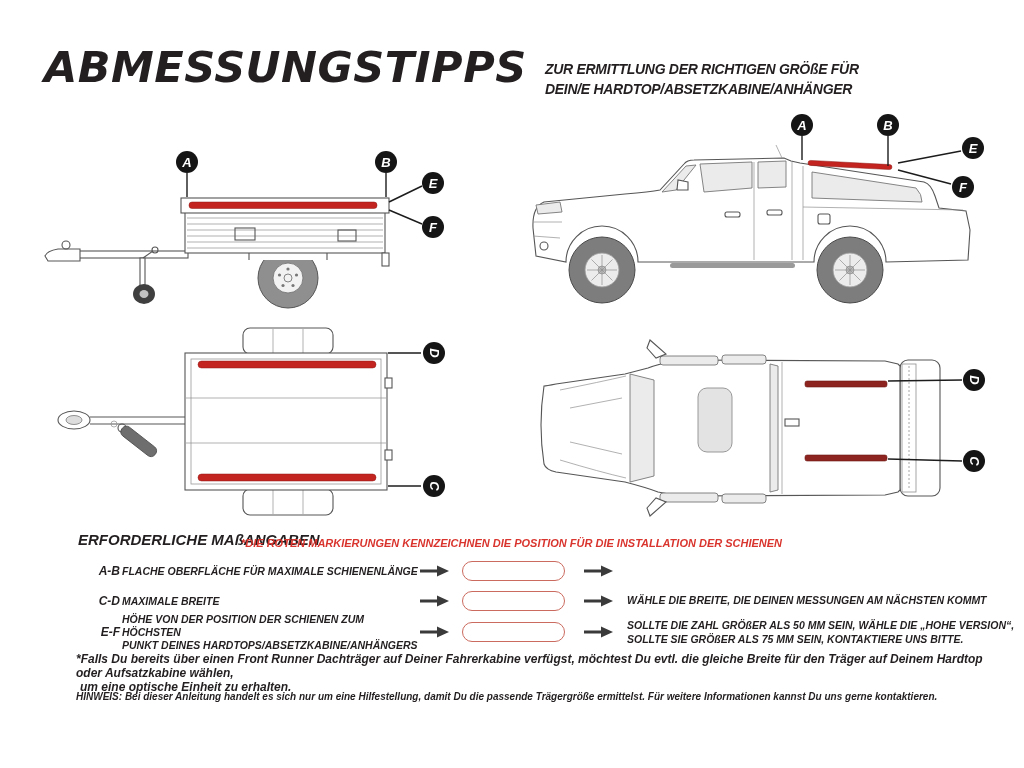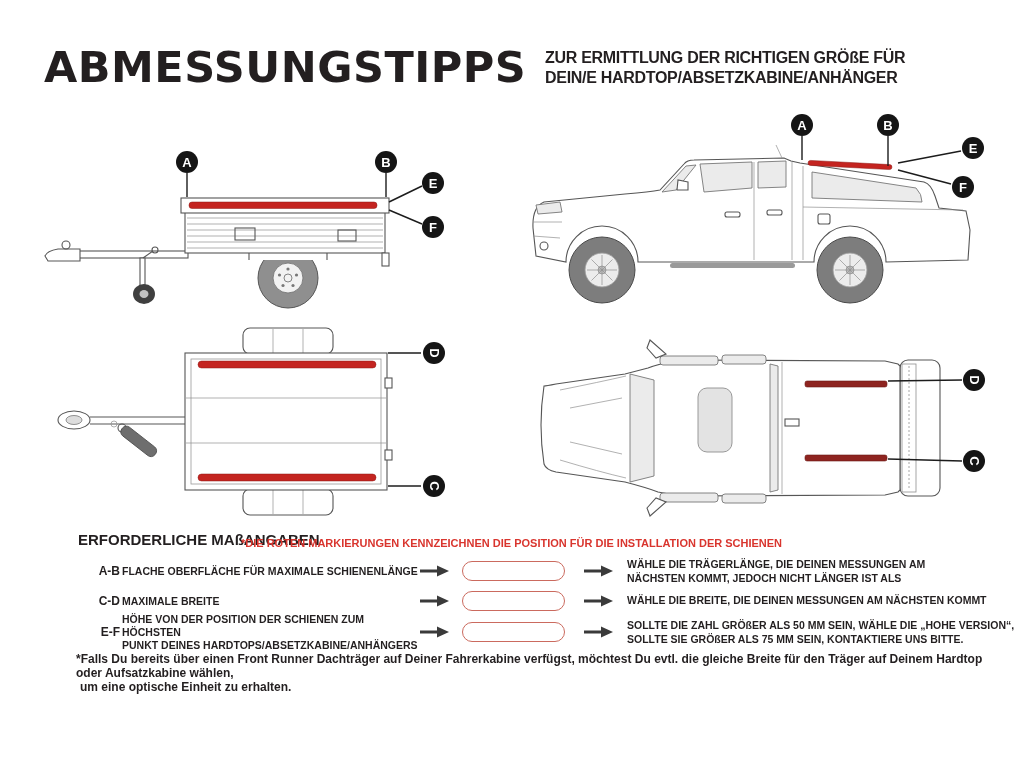--- a/index.html
+++ b/index.html
@@ -1,27 +1,27 @@
 <!DOCTYPE html>
 <html><head>
 <meta charset="utf-8">
 <style>
   html,body { margin:0; padding:0; background:#ffffff; }
   .page {
     position:relative; width:1024px; height:768px; background:#ffffff;
-    font-family:"Liberation Sans", sans-serif; color:#231f20; overflow:hidden;
+    font-family:"Liberation Sans", sans-serif; color:#231f20; overflow:hidden;font-style:italic;
   }
   .title {
     position:absolute; left:44px; top:42px;
     font-family:"DejaVu Sans", sans-serif; font-weight:bold;
     font-size:43px; letter-spacing:0.5px; color:#231f20; white-space:nowrap;
   }
   .subtitle {
-    position:absolute; left:545px; top:48px;
-    font-weight:bold; font-size:16px; line-height:20px; letter-spacing:-0.3px;
+    position:absolute; left:545px; top:59px;
+    font-weight:bold; font-size:14px; line-height:20px; letter-spacing:-0.3px;
     white-space:nowrap;
   }
   .diagram { position:absolute; }
   .d-trailer-side { left:30px;  top:120px; }
   .d-truck-side   { left:520px; top:110px; }
   .d-trailer-top  { left:30px;  top:320px; }
   .d-truck-top    { left:530px; top:330px; }
 
   .marker-circle { fill:#151515; }
   .marker-text   { font-family:"Liberation Sans",sans-serif; font-weight:bold; font-size:13px; fill:#ffffff; text-anchor:middle; }
@@ -302,24 +302,20 @@
           <path d="M17,0.5 L29,6 L17,11.5 Z" fill="#3a3a3a"></path>
         </svg>
       </div>
     <div class="capsule"></div>
     <div class="arrow-b">
         <svg width="30" height="12" viewBox="0 0 30 12">
           <rect x="0" y="4.5" width="19" height="3" fill="#3a3a3a"></rect>
           <path d="M17,0.5 L29,6 L17,11.5 Z" fill="#3a3a3a"></path>
         </svg>
       </div>
-    <div class="result">
-      <div>WÄHLE DIE TRÄGERLÄNGE, DIE DEINEN MESSUNGEN AM</div>
-      <div>NÄCHSTEN KOMMT, JEDOCH NICHT LÄNGER IST ALS</div>
-    </div>
   </div>
 
   <div class="m-row row-cd">
     <div class="code">C-D</div>
     <div class="desc">
       <div>MAXIMALE BREITE</div>
       <div></div>
     </div>
     <div class="arrow-a">
         <svg width="30" height="12" viewBox="0 0 30 12">
@@ -362,15 +358,16 @@
     <div class="result">
       <div>SOLLTE DIE ZAHL GRÖßER ALS 50 MM SEIN, WÄHLE DIE „HOHE VERSION“,</div>
       <div>SOLLTE SIE GRÖßER ALS 75 MM SEIN, KONTAKTIERE UNS BITTE.</div>
     </div>
   </div>
 
   <div class="footnote">
     <div>*Falls Du bereits über einen Front Runner Dachträger auf Deiner Fahrerkabine verfügst, möchtest Du evtl. die gleiche Breite für den Träger auf Deinem Hardtop oder Aufsatzkabine wählen,</div>
     <div class="l2">um eine optische Einheit zu erhalten.</div>
   </div>
+  <div class="hinweis">HINWEIS: Bei dieser Anleitung handelt es sich nur um eine Hilfestellung, damit Du die passende Trägergröße ermittelst. Für weitere Informationen kannst Du uns gerne kontaktieren.</div>
 
 
 </div>
 
 </body></html>

